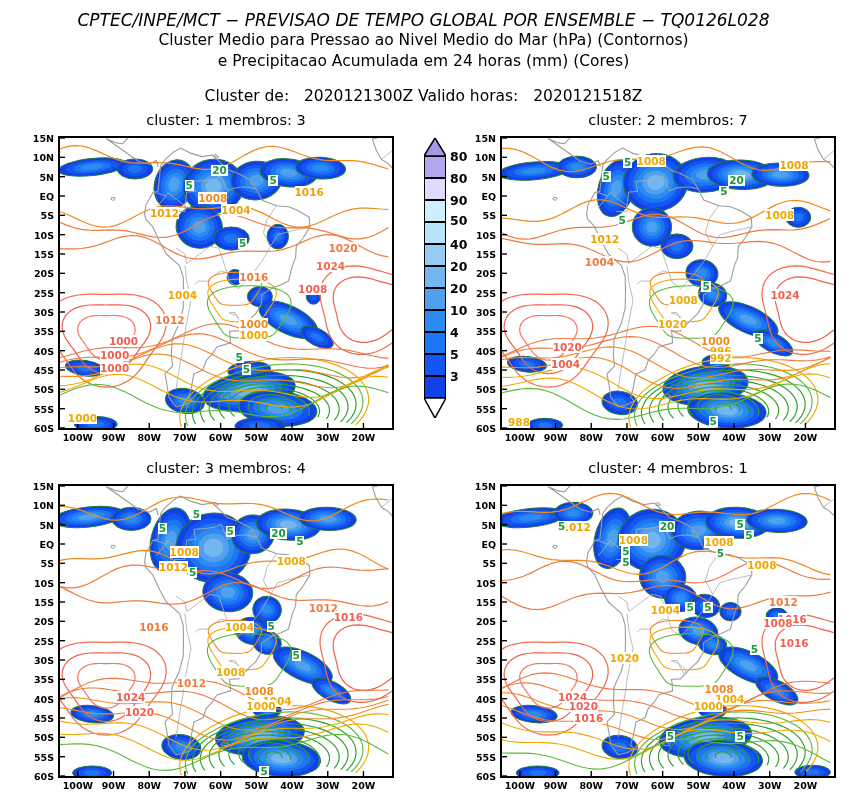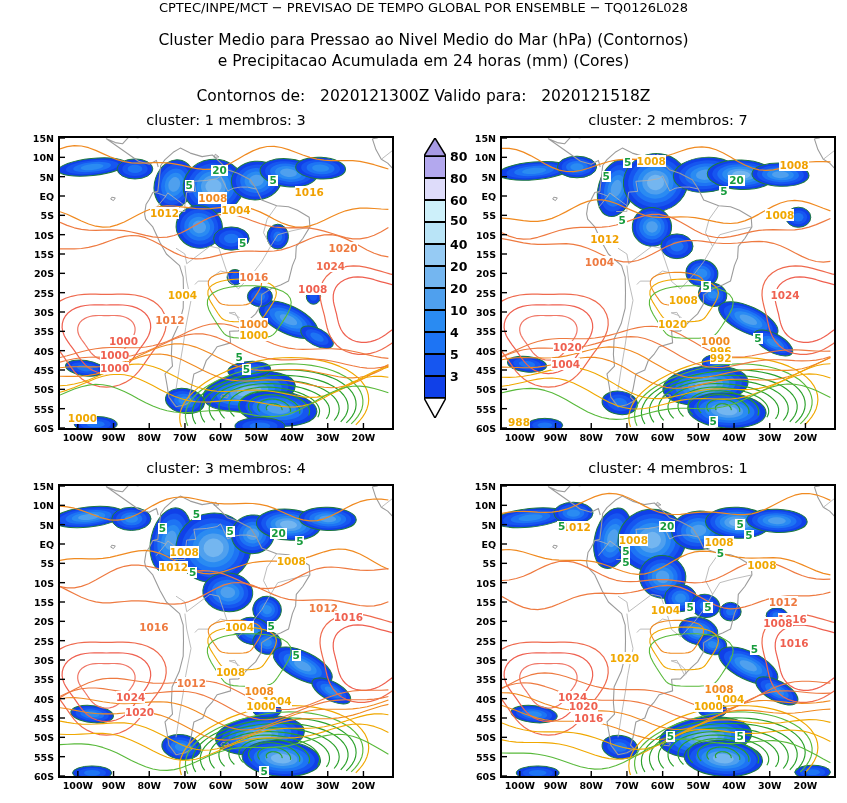--- a/index.html
+++ b/index.html
@@ -25,29 +25,29 @@
   .cb-cell{position:absolute;left:0;width:22px;border:1px solid #000;box-sizing:border-box;}
   .cb-tick{position:absolute;left:26px;font-size:12.5px;font-weight:bold;white-space:nowrap;}
 
   .ctrlabel{position:absolute;font-size:10.5px;font-weight:bold;white-space:nowrap;}
   .plabel{position:absolute;font-size:10.5px;font-weight:bold;white-space:nowrap;
           color:#169b3c;background:#ffffff;padding:0 1px;line-height:11px;}
 </style>
 </head>
 <body>
 
-<div class="hdr" id="t-main" style="top: 0; font-size: 13px;">CPTEC/INPE/MCT − PREVISAO DE TEMPO GLOBAL POR ENSEMBLE − TQ0126L028</div>
+<div class="hdr" id="t-main" style="top: 10px; font-size: 17px; font-style: italic;">CPTEC/INPE/MCT − PREVISAO DE TEMPO GLOBAL POR ENSEMBLE − TQ0126L028</div>
 <div class="hdr" id="t-s1" style="top: 31px; font-size: 15.5px;">Cluster Medio para Pressao ao Nivel Medio do Mar (hPa) (Contornos)</div>
 <div class="hdr" id="t-s2" style="top: 52px; font-size: 15.5px;">e Precipitacao Acumulada em 24 horas (mm) (Cores)</div>
 <div class="hdr" id="t-run" style="top: 87px; font-size: 15.5px;">
-  <span>Contornos de:</span>
+  <span>Cluster de:</span>
   <span>&nbsp;</span>
   <span>2020121300Z</span>
   <span class="gap"></span>
-  <span>Valido para:</span>
+  <span>Valido horas:</span>
   <span>&nbsp;</span>
   <span>2020121518Z</span>
 </div>
 
 <div id="panels-root">
     <div class="panel-title" style="left: 58px; top: 112px; width: 336px;">cluster:  1   membros:  3</div>
     <div class="panel" style="left: 58px; top: 136px; width: 336px; height: 294px;">
       <svg class="plotsvg" width="332" height="290">
         <defs></defs>
         <g>
@@ -1060,21 +1060,21 @@
 <div id="colorbar-group" style="left: 424px; top: 138px; width: 70px; height: 300px;">
     <div style="position: absolute; left: 0px; top: 0px; width: 0px; height: 0px; border-left: 11px solid transparent; border-right: 11px solid transparent; border-bottom: 18px solid rgb(167, 154, 228);"></div>
     <div style="position: absolute; left: 0px; top: 0px; width: 22px; height: 18px;"><svg width="22" height="18">
         <polygon points="11,0 22,18 0,18" fill="none" stroke="#000" stroke-width="1.5"></polygon>
       </svg></div>
     <div class="cb-cell" style="top: 18px; height: 22px; background: rgb(179, 168, 238);"></div>
     <div class="cb-tick" style="top: 11px;">80</div>
     <div class="cb-cell" style="top: 40px; height: 22px; background: rgb(222, 220, 250);"></div>
     <div class="cb-tick" style="top: 33px;">80</div>
     <div class="cb-cell" style="top: 62px; height: 22px; background: rgb(205, 240, 250);"></div>
-    <div class="cb-tick" style="top: 55px;">60</div>
+    <div class="cb-tick" style="top: 55px;">90</div>
     <div class="cb-cell" style="top: 84px; height: 22px; background: rgb(185, 228, 247);"></div>
     <div class="cb-tick" style="top: 75px;">50</div>
     <div class="cb-cell" style="top: 106px; height: 22px; background: rgb(150, 203, 244);"></div>
     <div class="cb-tick" style="top: 99px;">40</div>
     <div class="cb-cell" style="top: 128px; height: 22px; background: rgb(116, 182, 240);"></div>
     <div class="cb-tick" style="top: 121px;">20</div>
     <div class="cb-cell" style="top: 150px; height: 22px; background: rgb(79, 160, 238);"></div>
     <div class="cb-tick" style="top: 143px;">20</div>
     <div class="cb-cell" style="top: 172px; height: 22px; background: rgb(42, 139, 242);"></div>
     <div class="cb-tick" style="top: 165px;">10</div>

